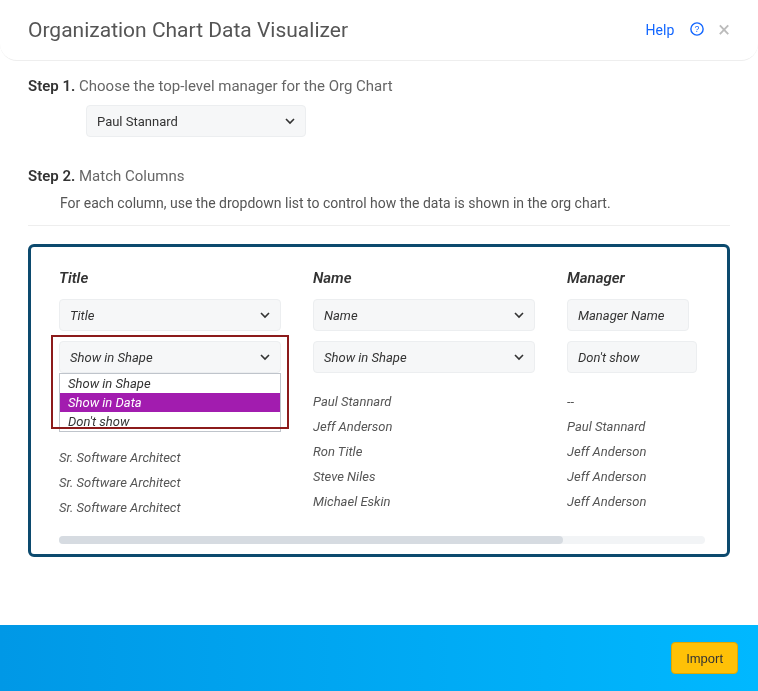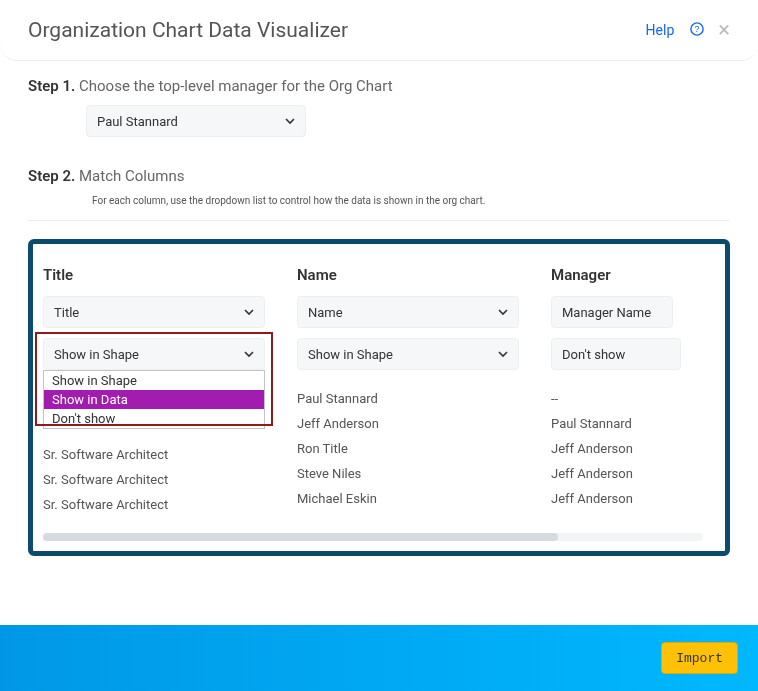--- a/index.html
+++ b/index.html
@@ -51,23 +51,23 @@
   .body-section {
     padding: 16px 28px 0 28px;
   }
   .step-line {
     font-size: 15px;
     color: #666;
     margin-bottom: 10px;
   }
   .step-line b { color: #333; font-weight: 600; }
   .step-sub {
-    font-size: 10px;
+    font-size: 14px;
     color: #555;
-    margin: 4px 0 14px 64px;
+    margin: 4px 0 14px 32px;
   }
 
   .select-like {
     display: inline-flex;
     align-items: center;
     justify-content: space-between;
     background: #f6f7f8;
     border: 1px solid #eceef0;
     border-radius: 4px;
     padding: 6px 10px;
@@ -82,24 +82,25 @@
   .step2-block { margin-top: 10px; margin-bottom: 10px; }
   .sep { border: none; border-top: 1px solid #eee; margin: 6px 0 18px 0; }
 
   .loaded-label {
     font-size: 15px;
     color: #555;
     margin-bottom: 12px;
   }
 
   .file-panel {
-    border: 5px solid #0c4a6e;
+    border: 3px solid #0c4a6e;
     border-radius: 6px;
-    padding: 22px 22px 10px 10px;
+    padding: 22px 22px 10px 28px;
     position: relative;
+    font-style: italic;
   }
   .cols {
     display: flex;
     gap: 32px;
   }
   .col { flex: 0 0 222px; position: relative; }
   .col-head {
     font-size: 15px;
     font-weight: 600;
     color: #333;
@@ -175,21 +176,20 @@
   }
   .btn {
     height: 32px;
     border-radius: 4px;
     font-size: 13px;
     padding: 0 14px;
     border: 1px solid transparent;
     cursor: pointer;
     display: inline-flex;
     align-items: center;
-    font-family: Liberation Mono, monospace;
   }
   .btn-primary {
     background: #ffc107;
     border-color: #e0a800;
     color: #333;
   }
   .btn-default {
     background: #fff;
     border-color: #d0d5db;
     color: #333;

